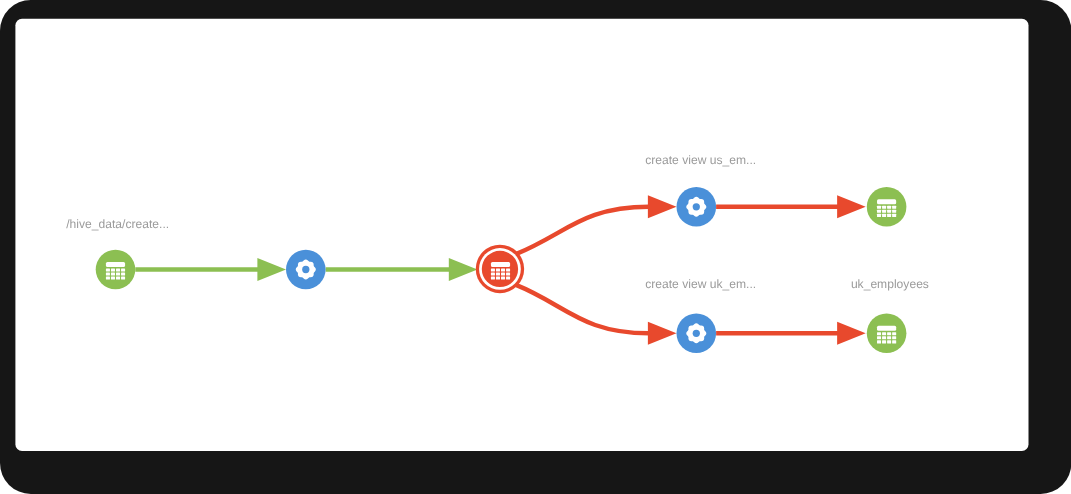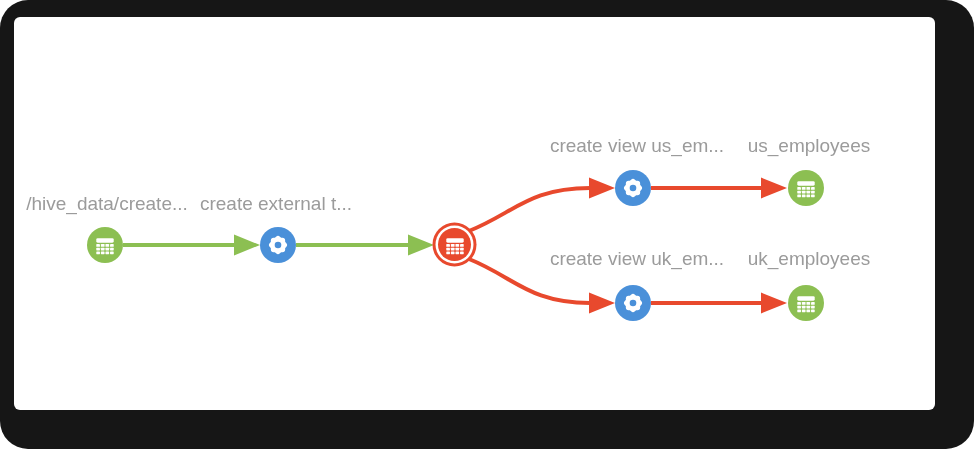--- a/index.html
+++ b/index.html
@@ -34,21 +34,21 @@
   }
   .node.green{background:var(--green);}
   .node.blue{background:var(--blue);}
   .node.selected{
     width:33px;height:33px;background:var(--red);
     box-shadow:0 0 0 2.5px #ffffff, 0 0 0 5.5px var(--red);
   }
   .node .icon{width:22px;height:22px;display:block;}
   .node-label{
     position:absolute;width:190px;height:18px;line-height:18px;
-    text-align:center;font-size:19px;color:var(--label);
+    text-align:center;font-size:11px;color:var(--label);
     white-space:nowrap;
   }
   
   .n1{left:73px;top:210px;}
   .n2{left:246px;top:210px;}
   .n3{left:424px;top:211px;}
   .n4{left:601px;top:153px;}
   .n5{left:774px;top:153px;}
   .n6{left:601px;top:268px;}
   .n7{left:774px;top:268px;}
@@ -88,23 +88,21 @@
         <path class="edge-line edge-red" d="M455 242 C500 260 515 286 576 286"></path>
         <polygon class="arrow-red" points="601,286 575,275.5 575,296.5"></polygon>
       </g>
       <g>
         <path class="edge-line edge-red" d="M637 286 L748 286"></path>
         <polygon class="arrow-red" points="773,286 747,275.5 747,296.5"></polygon>
       </g>
     </svg>
 
     <div class="node-label l1">/hive_data/create...</div>
-    <div class="node-label l2">create external t...</div>
     <div class="node-label l4">create view us_em...</div>
-    <div class="node-label l5">us_employees</div>
     <div class="node-label l7">uk_employees</div>
     <div class="node-label l6">create view uk_em...</div>
 
     <div class="node green n1">
       <svg class="icon" viewBox="0 0 24 24">
         <rect x="2.5" y="4.5" width="19" height="5" rx="1.5" fill="#fff"></rect>
         <g fill="#fff">
           <rect x="2.5" y="11" width="4" height="3" rx="0.5"></rect>
             <rect x="7.5" y="11" width="4" height="3" rx="0.5"></rect>
             <rect x="12.5" y="11" width="4" height="3" rx="0.5"></rect>

